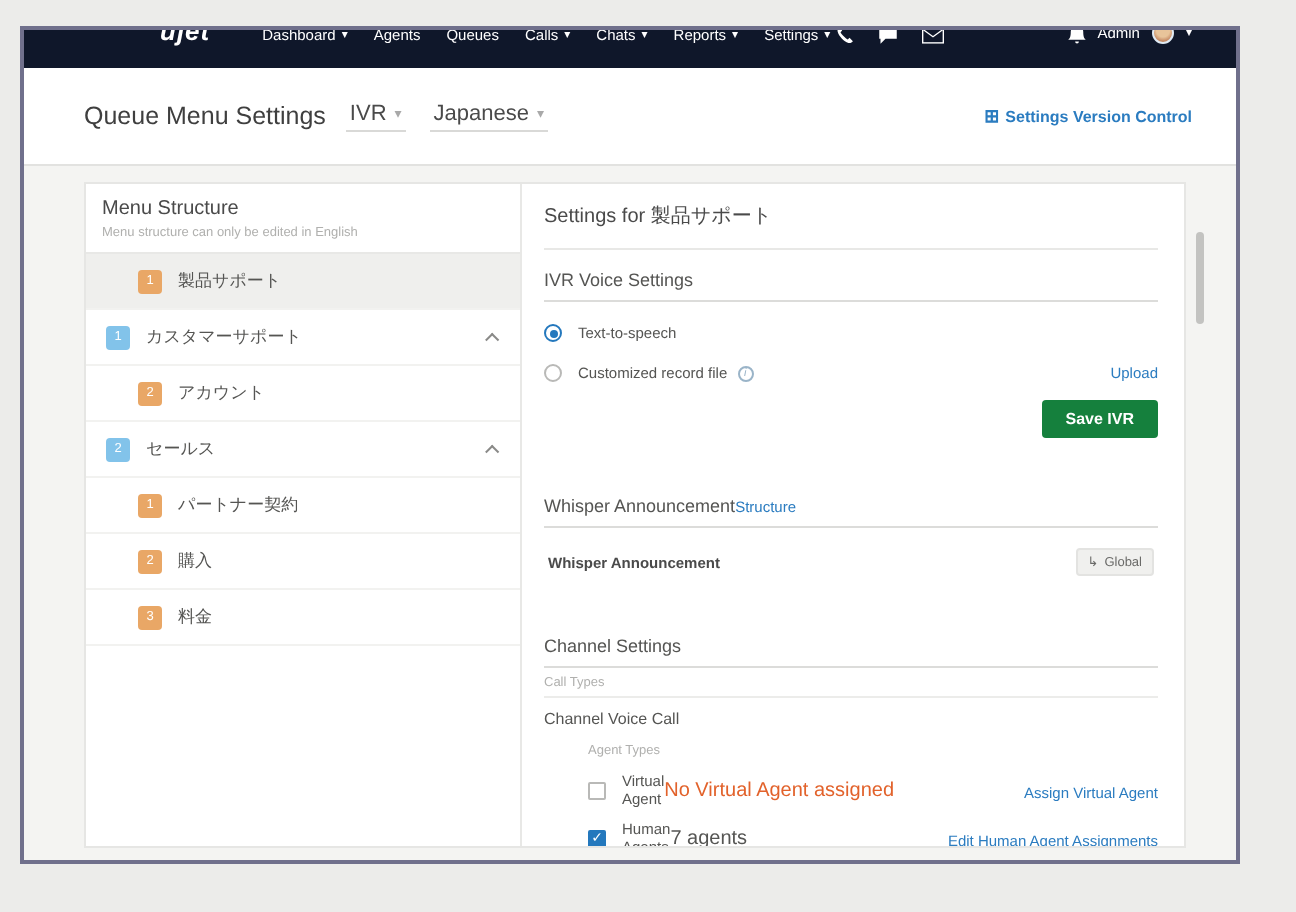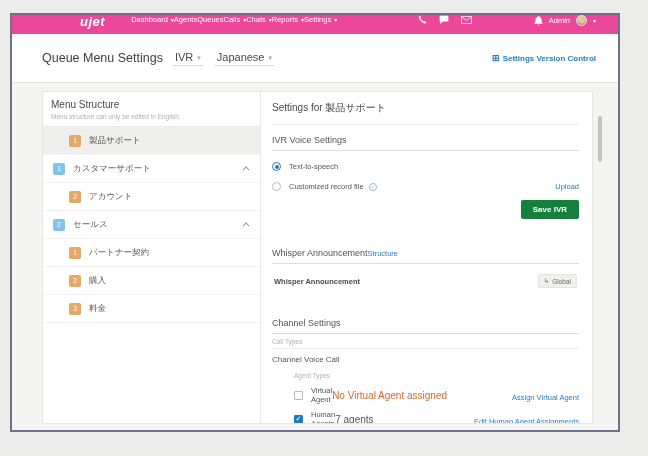--- a/index.html
+++ b/index.html
@@ -4,23 +4,23 @@
 <style>
   * { margin:0; padding:0; box-sizing:border-box; font-family:"Liberation Sans", sans-serif; }
   html,body { width:648px; height:456px; }
   body { background:#ececea; position:relative; overflow:hidden; }
 
   .window { position:absolute; left:10px; top:13px; width:610px; height:419px;
             border:2px solid #70708c; background:#fff; overflow:hidden;
             box-shadow:0 0 0 1px #d8d8dc inset; }
 
   
-  .navbar { height:19px; background:#ec4899; display:flex; align-items:flex-start; padding:0 22px 0 68px; }
+  .navbar { height:19px; background:#0f172a; display:flex; align-items:flex-end; padding:0 22px 12px 68px; }
   .logo { color:#fff; font-size:13px; font-weight:bold; font-style:italic; letter-spacing:0.5px; margin-right:26px; line-height:1; }
-  .nav-items { display:flex; align-items:center; }
+  .nav-items { display:flex; align-items:center; gap:13px; }
   .nav-item { color:#fff; font-size:7.5px; display:flex; align-items:center; gap:3px; cursor:pointer; white-space:nowrap; }
   .caret-down-w { color:#fff; font-size:6px; line-height:1; }
   .nav-comm { display:flex; align-items:center; gap:12px; margin-left:auto; }
   .nav-comm svg { display:block; }
   .nav-right { display:flex; align-items:center; gap:6px; margin-left:62px; }
   .admin-label { color:#fff; font-size:7.5px; }
   .avatar { width:11px; height:11px; border-radius:50%;
             background:radial-gradient(circle at 50% 35%, #e8c49a 0 45%, #c9906a 70%, #a9764f 100%);
             border:1px solid #dfeaf4; }
 

